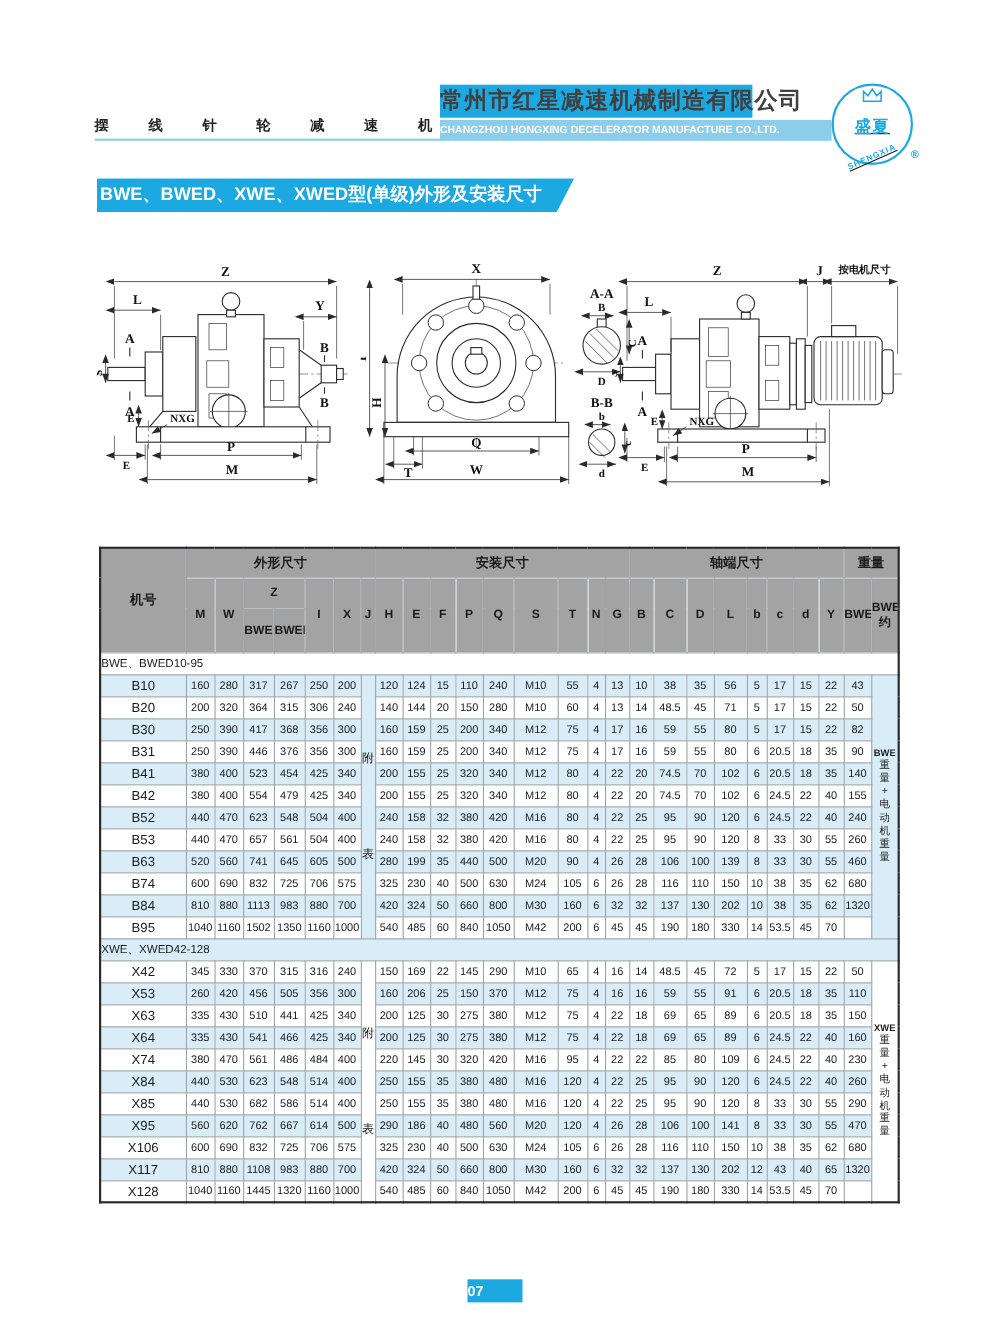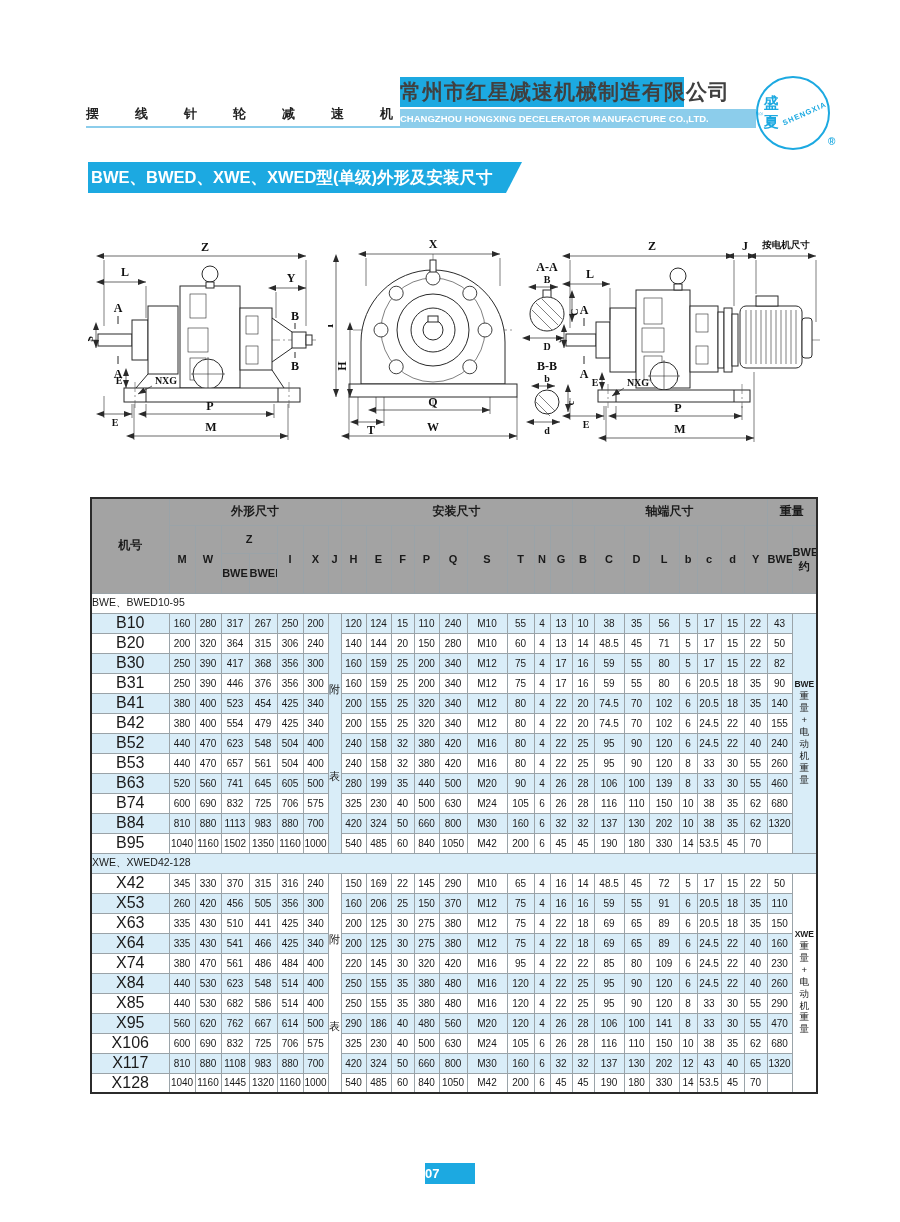--- a/index.html
+++ b/index.html
@@ -24,21 +24,21 @@
   .product-line {
     left:86px; top:105px; font-size:13px; color:#222; font-weight:bold;
     letter-spacing:36px; white-space:nowrap;
   }
   .brand-underline { left:86px; top:126px; width:314px; height:2px; background:#8ccdeb; }
 
   .logo { left:752px; top:74px; width:92px; height:92px; }
   .logo-circle {
     position:absolute; left:4px; top:2px; width:74px; height:74px;
     border:2px solid #1ca9e1; border-radius:50%;
-    display:flex; flex-direction:row; align-items:center; justify-content:center; gap:1px;
+    display:flex; flex-direction:column; align-items:center; justify-content:center; gap:13px;text-decoration:underline;
   }
   .logo-cn { color:#1ca9e1; font-weight:bold; font-size:15px; letter-spacing:1px; }
   .logo-en {
     color:#1ca9e1; font-weight:bold; font-size:7.5px; letter-spacing:1px;
     transform:rotate(-24deg); transform-origin:center;
   }
   .logo-reg { position:absolute; left:76px; top:62px; color:#1ca9e1; font-size:10px; font-weight:bold; }
 
   
   .title-bar {
@@ -76,21 +76,21 @@
   .tbl thead th { background:#a3a3a3; font-size:11px; font-weight:bold; }
   .tbl thead tr.hr1 th { font-size:12px; }
   .tbl thead tr.hr1 { height:27px; }
   .tbl thead tr.hr2 { height:28px; }
   .tbl thead tr.hr3 { height:40px; }
   .tbl th.machine-th { font-size:12px; }
   .tbl th.lastcol div { line-height:1.3; }
   .tbl td { font-size:10px; height:20px; background:#fff; }
   .tbl tr.alt td { background:#d9edf8; }
   .tbl td.section-label { text-align:left; padding-left:0; font-size:10.5px; height:20px; }
-  .tbl td.model { font-size:16px; }
+  .tbl td.model { font-size:12px; }
   .tbl td.jnote, .tbl td.wnote { background:#fff; }
   .tbl td.jnote .stack { display:flex; flex-direction:column; align-items:center; gap:72px; font-size:11px; }
   .tbl td.wnote .stack { display:flex; flex-direction:column; align-items:center; gap:1px; font-size:9.5px; line-height:1.15; }
   .tbl td.wnote .prefix { font-size:8.5px; font-weight:bold; }
 
   
   .page-num {
     left:425px; top:1163px; width:50px; height:21px;
     background:#1ca9e1; color:#fff; font-weight:bold; font-size:13px;
     text-align:left; line-height:21px;

